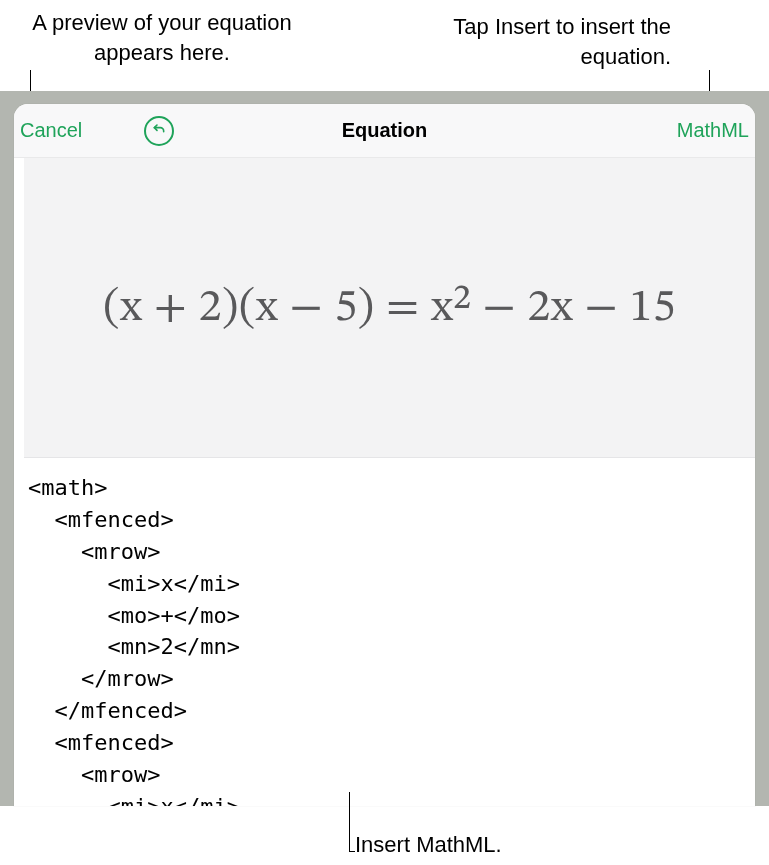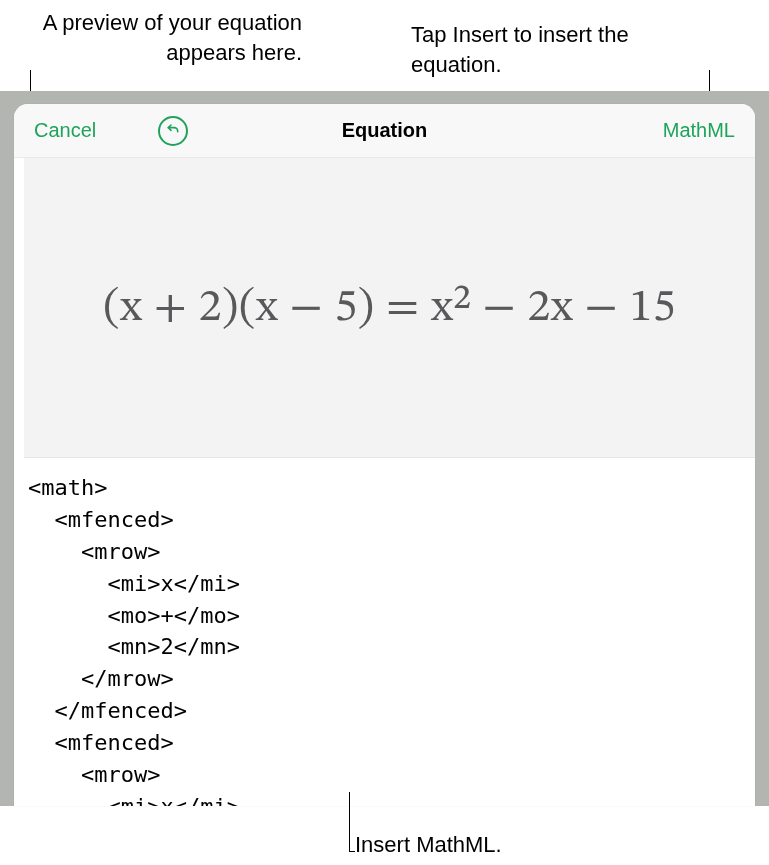--- a/index.html
+++ b/index.html
@@ -1,31 +1,31 @@
 <!DOCTYPE html>
 <html><head>
 <meta charset="utf-8">
 <style>
   * { box-sizing: border-box; margin: 0; padding: 0; }
   html, body { width: 769px; height: 865px; font-family: -apple-system, "Helvetica Neue", Helvetica, Arial, sans-serif; background: #fff; }
   .root { position: relative; width: 769px; height: 865px; }
   .callout { position: absolute; font-size: 22px; line-height: 1.35; color: #000; }
-  .callout.left { left: 22px; top: 8px; width: 280px; text-align: right; }
-  .callout.right { right: 98px; top: 20px; width: 260px; }
+  .callout.left { left: 22px; top: 8px; width: 280px; text-align: center; }
+  .callout.right { right: 98px; top: 12px; width: 260px; text-align: right; }
   .callout.bottom { left: 355px; top: 830px; font-size: 22px; }
   .callout-line { position: absolute; background: #000; }
   .line-left-v { left: 30px; top: 70px; width: 1px; height: 112px; }
   .line-right-v { left: 709px; top: 70px; width: 1px; height: 48px; }
   .line-bottom-v { left: 349px; top: 792px; width: 1px; height: 60px; }
   .line-bottom-h { left: 349px; top: 851px; width: 6px; height: 1px; }
 
   .device-frame { position: absolute; left: 0; top: 91px; width: 769px; height: 715px; background: #b3b6b0; padding: 13px 14px 0 14px; }
   .panel { width: 741px; height: 702px; background: #fff; border-radius: 14px 14px 0 0; overflow: hidden; display: flex; flex-direction: column; box-shadow: 0 0 0 1px rgba(0,0,0,0.02); }
 
-  .toolbar { height: 54px; background: #f8f8f9; display: flex; align-items: center; padding: 0 20px; border-bottom: 1px solid #e9e9ea; position: relative; gap: 40px; }
+  .toolbar { height: 54px; background: #f8f8f9; display: flex; align-items: center; padding: 0 6px; border-bottom: 1px solid #e9e9ea; position: relative; gap: 40px; }
   .toolbar .cancel { color: #1fa35a; font-size: 20px; cursor: pointer; }
   .toolbar .undo { margin-left: 22px; width: 30px; height: 30px; border: 2px solid #1fa35a; border-radius: 50%; display: flex; align-items: center; justify-content: center; color: #1fa35a; cursor: pointer; }
   .toolbar .undo svg { width: 16px; height: 16px; }
   .toolbar .title { position: absolute; left: 0; right: 0; text-align: center; font-size: 20px; font-weight: 600; color: #000; pointer-events: none; }
   .toolbar .insert { margin-left: auto; color: #1fa35a; font-size: 20px; cursor: pointer; }
 
   .preview { flex: 0 0 300px; background: #f3f3f4; display: flex; align-items: center; justify-content: center; padding: 0 14px; color: #5a5a5c; border-bottom: 1px solid #e5e5e7; margin-left: 10px; }
   .equation { font-family: "STIX Two Math", "Cambria Math", "Times New Roman", serif; font-size: 46px; white-space: nowrap; color: #59595b; letter-spacing: 0.5px; }
 
   .code-area { flex: 1; background: #fff; padding: 14px 0 0 14px; overflow: hidden; }

